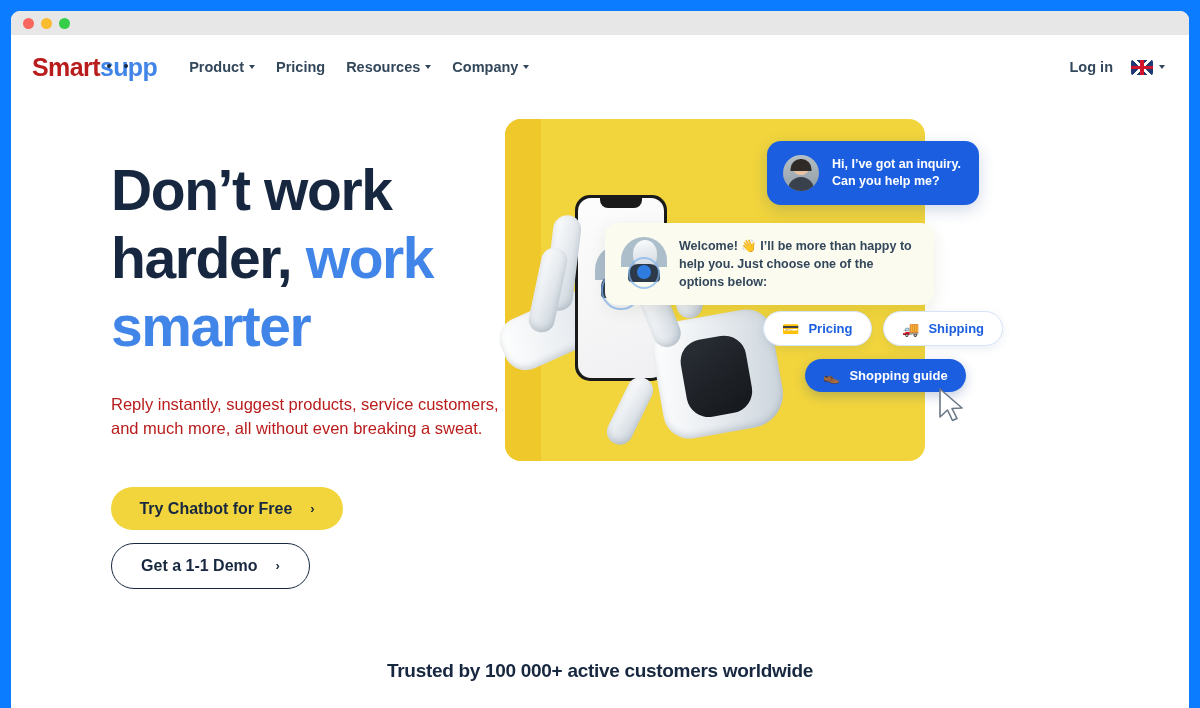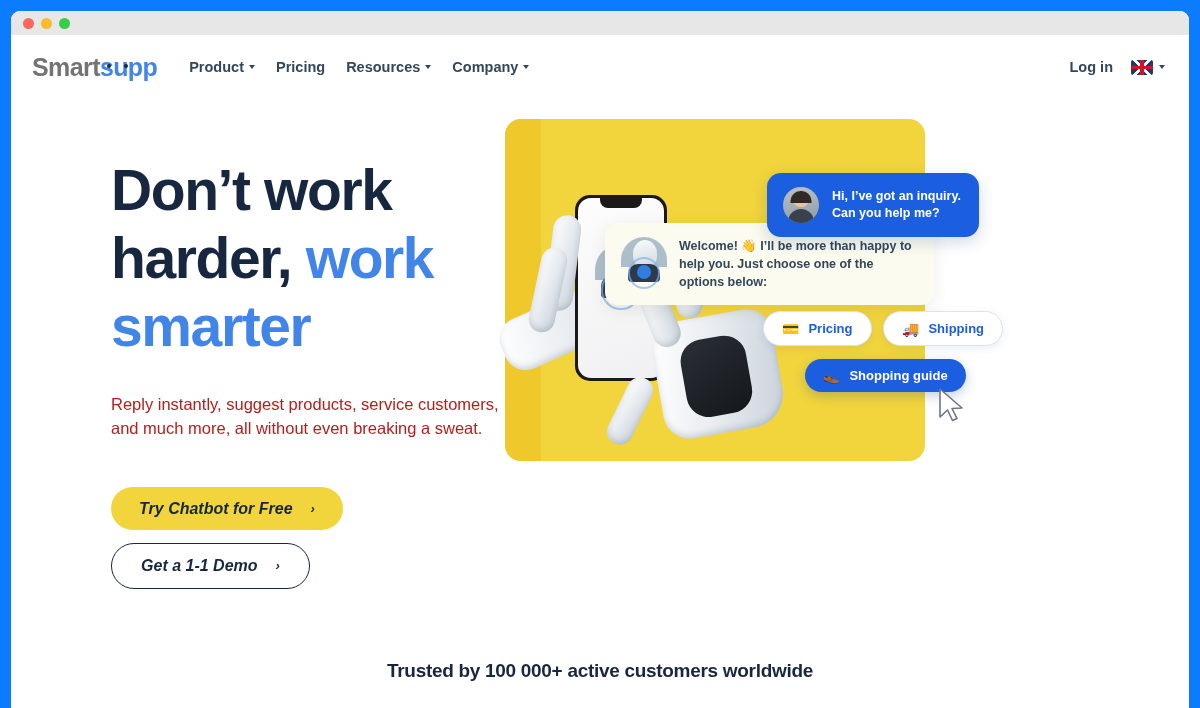--- a/index.html
+++ b/index.html
@@ -54,21 +54,21 @@
     padding: 0 24px 0 21px;
   }
 
   #logo {
     font-size: 25px;
     font-weight: 700;
     letter-spacing: -0.6px;
     white-space: nowrap;
     margin-right: 32px;
   }
-  #logo .smart { color: #737373; }
+  #logo .smart { color: #b91c1c; }
   #logo .supp  { color: #4285E8; position: relative; }
   .supp-wrap { position: relative; display: inline-block; }
   .eye {
     position: absolute;
     width: 4px; height: 4px;
     border-radius: 50%;
     background: #16273F;
     top: 11px;
   }
   .eye.e1 { left: 7px; }
@@ -166,21 +166,21 @@
   #hero-title .accent { color: #4285E8; }
 
   #hero-sub {
     margin-top: 33px;
     font-size: 16.5px;
     line-height: 23.5px;
     color: #b91c1c;
     font-weight: 400;
   }
 
-  #hero-ctas { margin-top: 47px; font-style: italic; }
+  #hero-ctas { margin-top: 47px; }
 
   .cta {
     display: inline-flex;
     align-items: center;
     justify-content: center;
     gap: 18px;
     border-radius: 34px;
     font-size: 16px;
     font-weight: 700;
     cursor: pointer;
@@ -344,21 +344,20 @@
     left: 262px; top: 22px;
     width: 212px;
     background: #1B5FE0;
     border-radius: 14px;
     padding: 14px 16px;
     display: flex;
     align-items: center;
     gap: 13px;
     z-index: 10;
     box-shadow: 0 5px 16px rgba(20,60,130,.20);
-    margin-top: 32px;
   }
   #user-avatar {
     width: 36px; height: 36px;
     border-radius: 50%;
     flex: 0 0 auto;
     background: radial-gradient(circle at 50% 34%, #e8c3a3 0 26%, transparent 27%),
                 linear-gradient(170deg,#b9c2c8,#8e9aa3);
     position: relative;
     overflow: hidden;
   }

